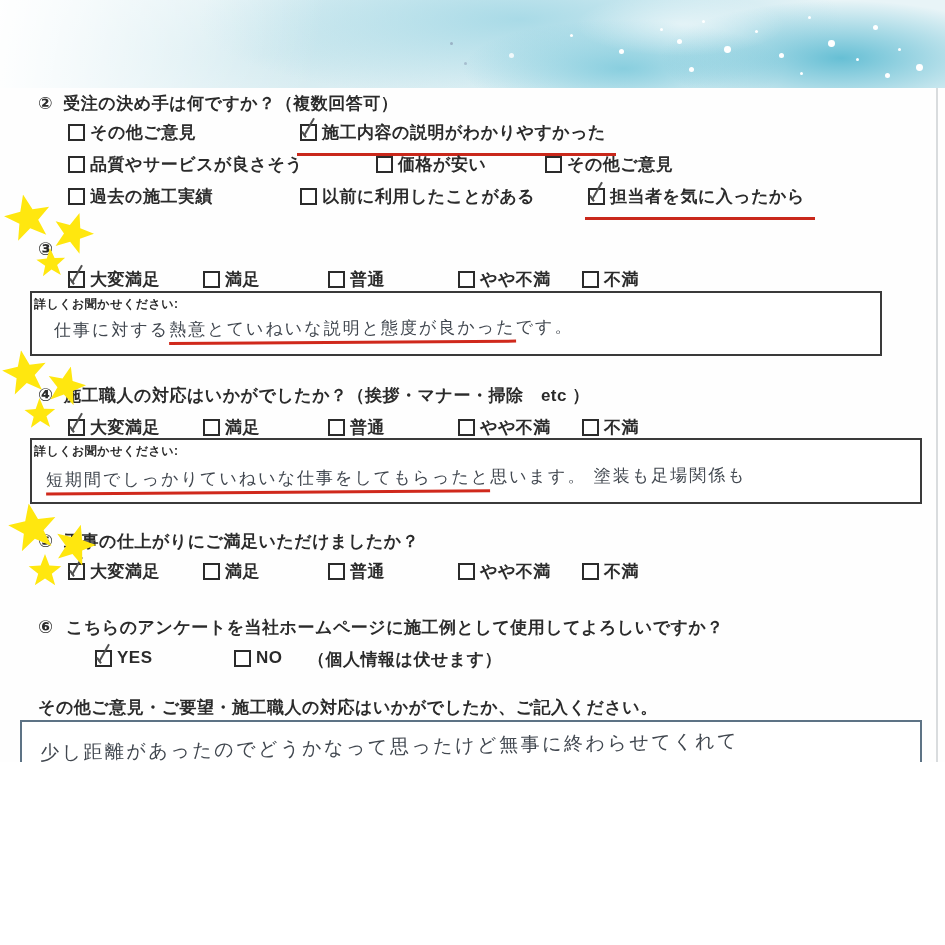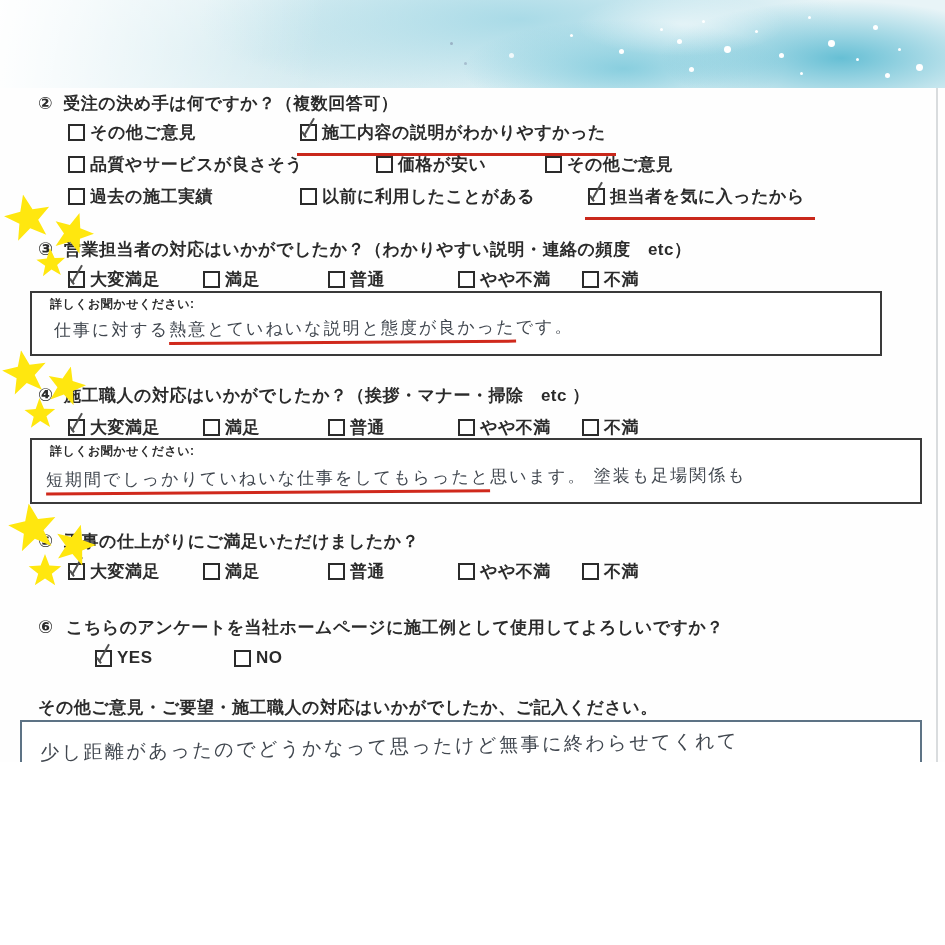--- a/index.html
+++ b/index.html
@@ -37,21 +37,21 @@
   .qnum{position:absolute;font-size:18px;font-weight:700;color:#2b2b2b;}
   .row{position:absolute;left:0;width:945px;height:26px;}
   .opt{position:absolute;display:inline-flex;align-items:center;gap:5px;font-size:17px;font-weight:700;color:#2b2b2b;white-space:nowrap;letter-spacing:.5px;}
   .cb{width:13px;height:13px;border:2px solid #2b2b2b;position:relative;flex:none;background:#fff;}
   .cb.checked::before{content:"";position:absolute;left:1px;top:5px;width:2px;height:7px;background:#505050;transform:rotate(-35deg);}
   .cb.checked::after{content:"";position:absolute;left:6px;top:-9px;width:2px;height:20px;background:#505050;transform:rotate(30deg);}
   .opt.underlined{border-bottom:3.5px solid #c9281b;padding:0 10px 9px 3px;margin-left:-3px;}
 
   
   .comment-box{position:absolute;border:2px solid #3a3a3a;background:#fff;}
-  .comment-prompt{position:absolute;left:18px;top:3px;font-size:12px;font-weight:700;color:#2b2b2b;letter-spacing:.5px;}
+  .comment-prompt{position:absolute;left:2px;top:3px;font-size:12px;font-weight:700;color:#2b2b2b;letter-spacing:.5px;}
   .big-box{position:absolute;border:2px solid #5d7385;background:#fff;}
 
   
   .hw{font-family:"DejaVu Sans",sans-serif;color:#41474f;font-size:17px;letter-spacing:2px;white-space:nowrap;}
   .hw-line{position:absolute;}
   .u-red{border-bottom:3px solid #d0291c;padding-bottom:3px;}
   .hw-big{font-size:19px;letter-spacing:2.5px;}
   .smiley{display:inline-block;vertical-align:-2px;margin:0 2px 0 10px;}
 
   
@@ -108,21 +108,20 @@
       <span class="cb checked"></span>
       <span>担当者を気に入ったから</span>
     </span>
   </div>
 
   <div class="star" style="left:4px;top:194px;width:48px;height:48px;transform:rotate(-12deg);"></div>
   <div class="star" style="left:52px;top:212px;width:42px;height:42px;transform:rotate(18deg);"></div>
   <div class="star" style="left:36px;top:248px;width:30px;height:30px;transform:rotate(-4deg);"></div>
 
   <div class="qnum" style="left:38px;top:238px;">③</div>
-  <div class="q-header" style="left:64px;top:238px;">営業担当者の対応はいかがでしたか？（わかりやすい説明・連絡の頻度　etc）</div>
   <div class="row" style="top:268px;">
     <span class="opt" style="left:68px;">
       <span class="cb checked"></span>
       <span>大変満足</span>
     </span>
     <span class="opt" style="left:203px;">
       <span class="cb"></span>
       <span>満足</span>
     </span>
     <span class="opt" style="left:328px;">
@@ -212,20 +211,23 @@
   <div class="qnum" style="left:38px;top:616px;">⑥</div>
   <div class="q-header" style="left:66px;top:616px;">こちらのアンケートを当社ホームページに施工例として使用してよろしいですか？</div>
   <div class="row" style="top:648px;">
     <span class="opt" style="left:95px;">
       <span class="cb checked"></span>
       <span>YES</span>
     </span>
     <span class="opt" style="left:218px;padding-left:16px;">
       <span class="cb"></span>
       <span>NO</span>
+    </span>
+    <span class="opt" style="left:308px;">
+      <span>（個人情報は伏せます）</span>
     </span>
   </div>
 
   <div class="q-header" style="left:38px;top:696px;">その他ご意見・ご要望・施工職人の対応はいかがでしたか、ご記入ください。</div>
   <div class="big-box" style="left:20px;top:720px;width:898px;height:193px;">
     <span class="hw hw-big hw-line" style="left:18px;top:12px;transform:rotate(-1deg);">少し距離があったのでどうかなって思ったけど無事に終わらせてくれて</span>
     <span class="hw hw-big hw-line" style="left:48px;top:54px;transform:rotate(-.6deg);">
       <span>ありがとうございました</span><span class="smiley"><svg width="28" height="16" viewBox="0 0 28 16" fill="none" stroke="#41474f" stroke-width="2.4" stroke-linecap="round">
             <path d="M3 6 Q6.5 1.5 10 6"></path>
             <path d="M17 6 Q20.5 1.5 24 6"></path>

